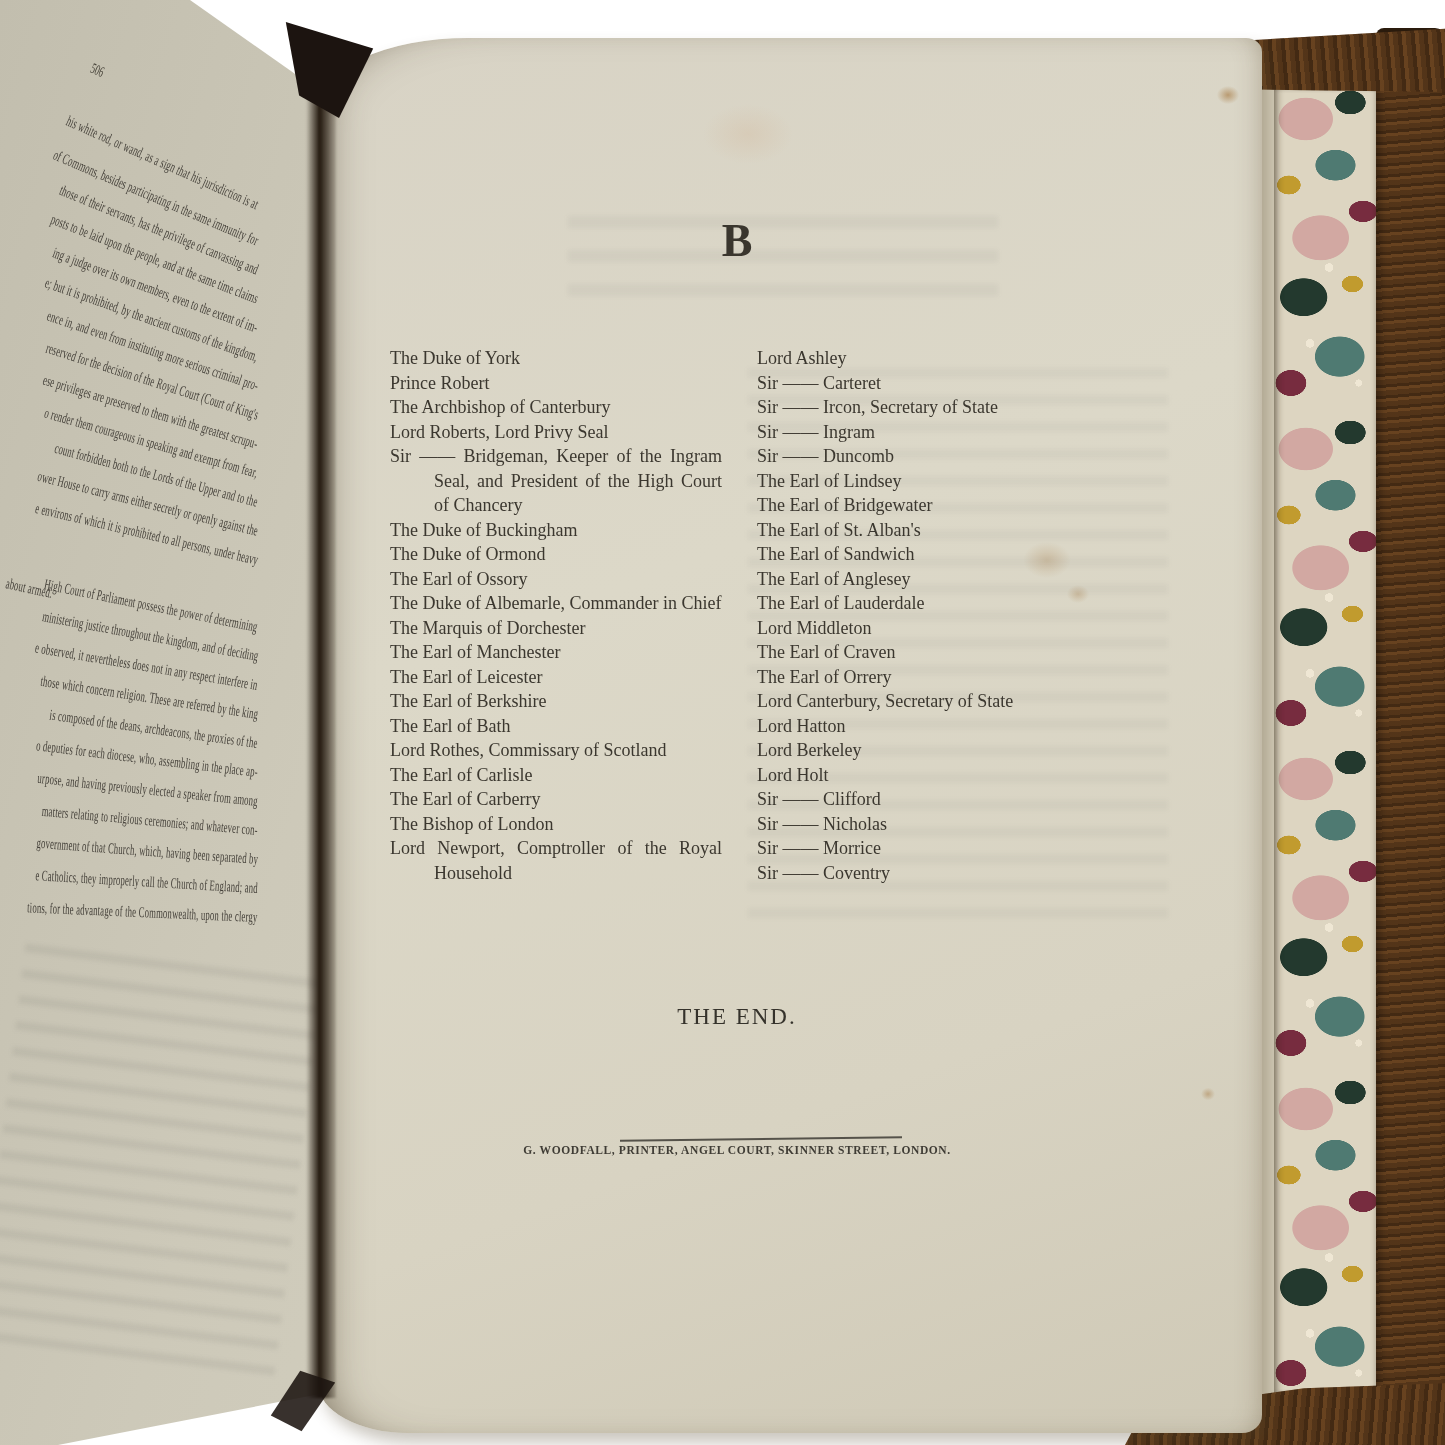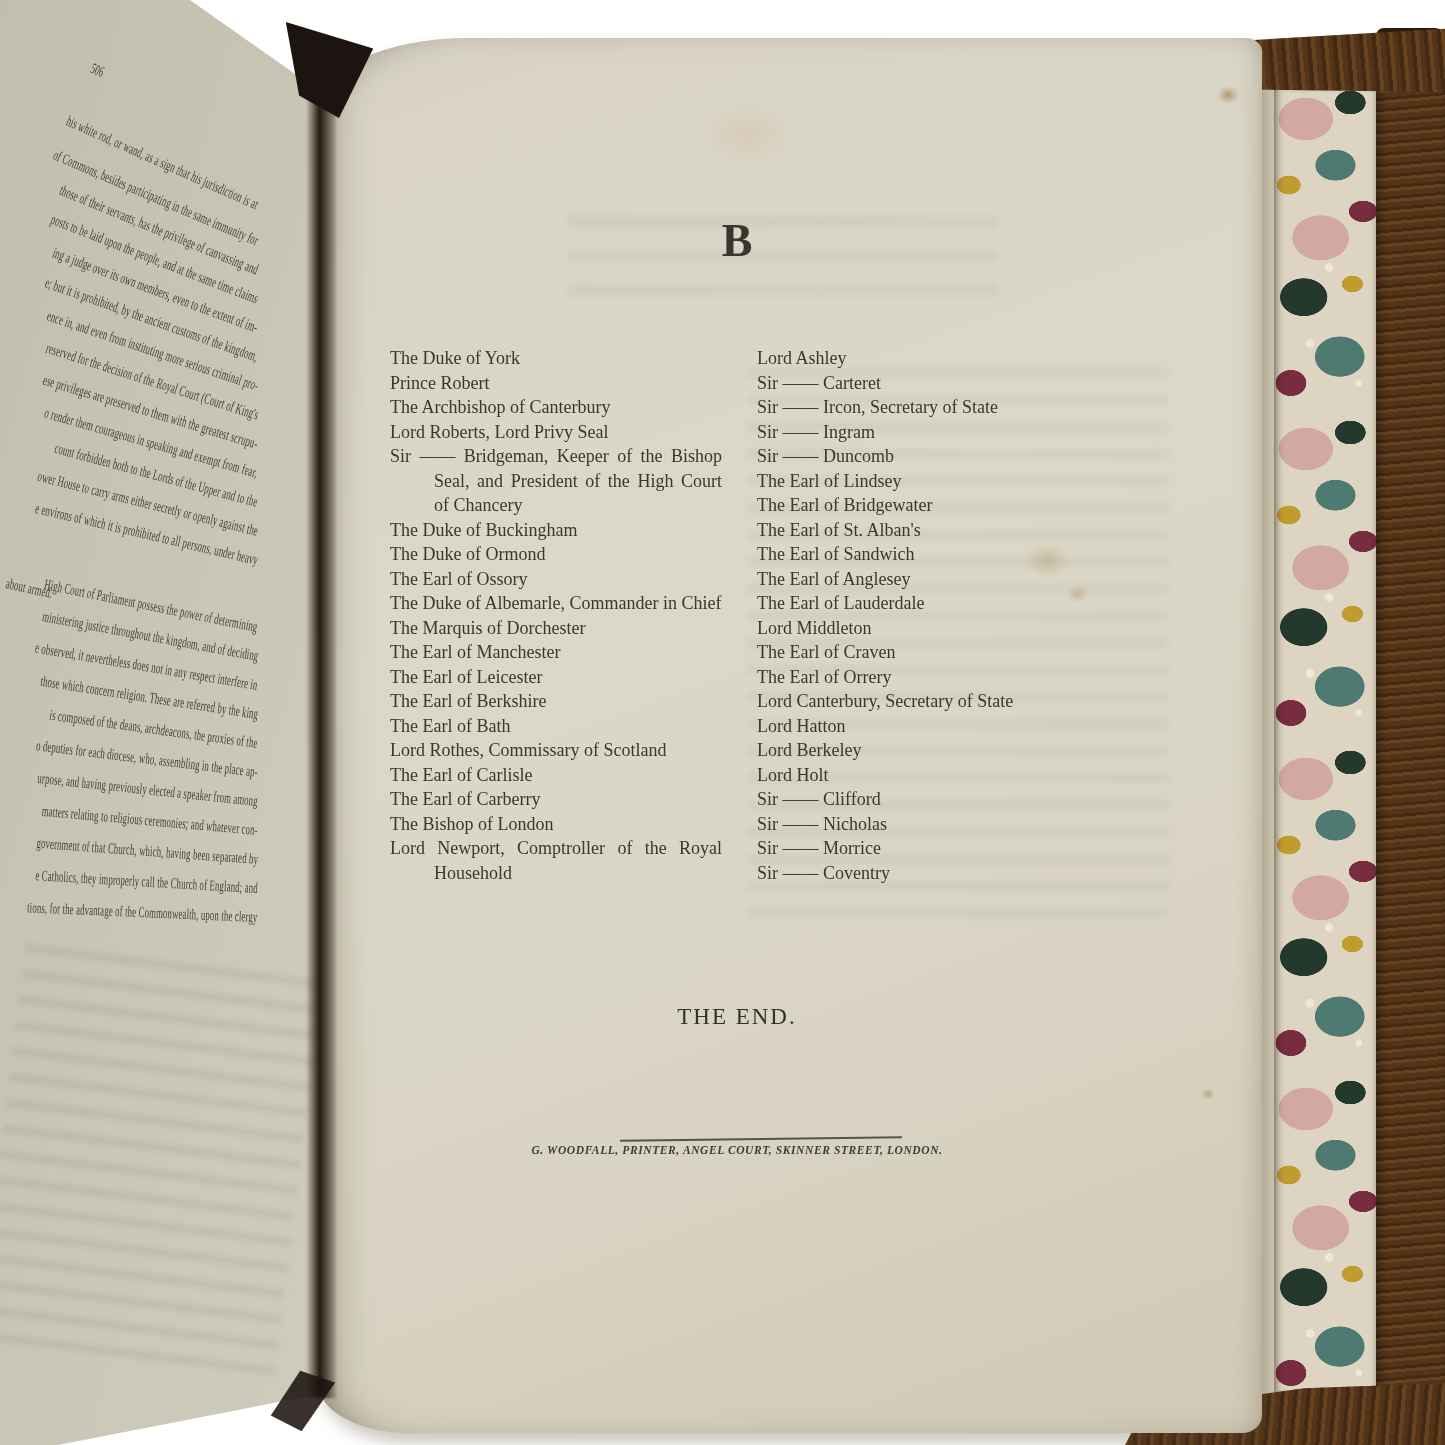--- a/index.html
+++ b/index.html
@@ -101,21 +101,21 @@
   .col.left{width:332px;}
   .col.right{width:330px;margin-left:22px;}
   .divider{width:5px;margin-left:6px;border-left:1.5px solid #4e4b42;
     border-right:1.5px solid #4e4b42;}
   .entry{padding-left:44px;text-indent:-44px;text-align:justify;}
   .the-end{position:absolute;top:966px;left:0;width:838px;text-align:center;
     font-size:23px;letter-spacing:2px;color:#35322b;}
   .imprint-rule{position:absolute;top:1100px;left:302px;width:282px;height:2px;
     background:#55524a;transform:rotate(-.7deg);}
   .imprint{position:absolute;top:1106px;left:0;width:838px;text-align:center;
-    font-size:11.5px;font-weight:bold;letter-spacing:.6px;color:#3f3c35;font-style:italic;}
+    font-size:11.5px;font-weight:bold;letter-spacing:.6px;color:#3f3c35;}
 </style>
 </head>
 <body>
 
 <div class="scene">
 
   <div class="page-edges"></div>
   <div class="marbled"></div>
   <div class="leather right"></div>
   <div class="leather top"></div>
@@ -155,21 +155,21 @@
   <div class="right-page">
     <div class="ghost-title"></div>
     <div class="ghost-right"></div>
     <div class="section-label">B</div>
     <div class="columns">
       <div class="col left">
           <div class="entry">The Duke of York</div>
           <div class="entry">Prince Robert</div>
           <div class="entry">The Archbishop of Canterbury</div>
           <div class="entry">Lord Roberts, Lord Privy Seal</div>
-          <div class="entry">Sir —— Bridgeman, Keeper of the Bishop Seal, and President of the High Court of Chancery</div>
+          <div class="entry">Sir —— Bridgeman, Keeper of the Ingram Seal, and President of the High Court of Chancery</div>
           <div class="entry">The Duke of Buckingham</div>
           <div class="entry">The Duke of Ormond</div>
           <div class="entry">The Earl of Ossory</div>
           <div class="entry">The Duke of Albemarle, Commander in Chief</div>
           <div class="entry">The Marquis of Dorchester</div>
           <div class="entry">The Earl of Manchester</div>
           <div class="entry">The Earl of Leicester</div>
           <div class="entry">The Earl of Berkshire</div>
           <div class="entry">The Earl of Bath</div>
           <div class="entry">Lord Rothes, Commissary of Scotland</div>

